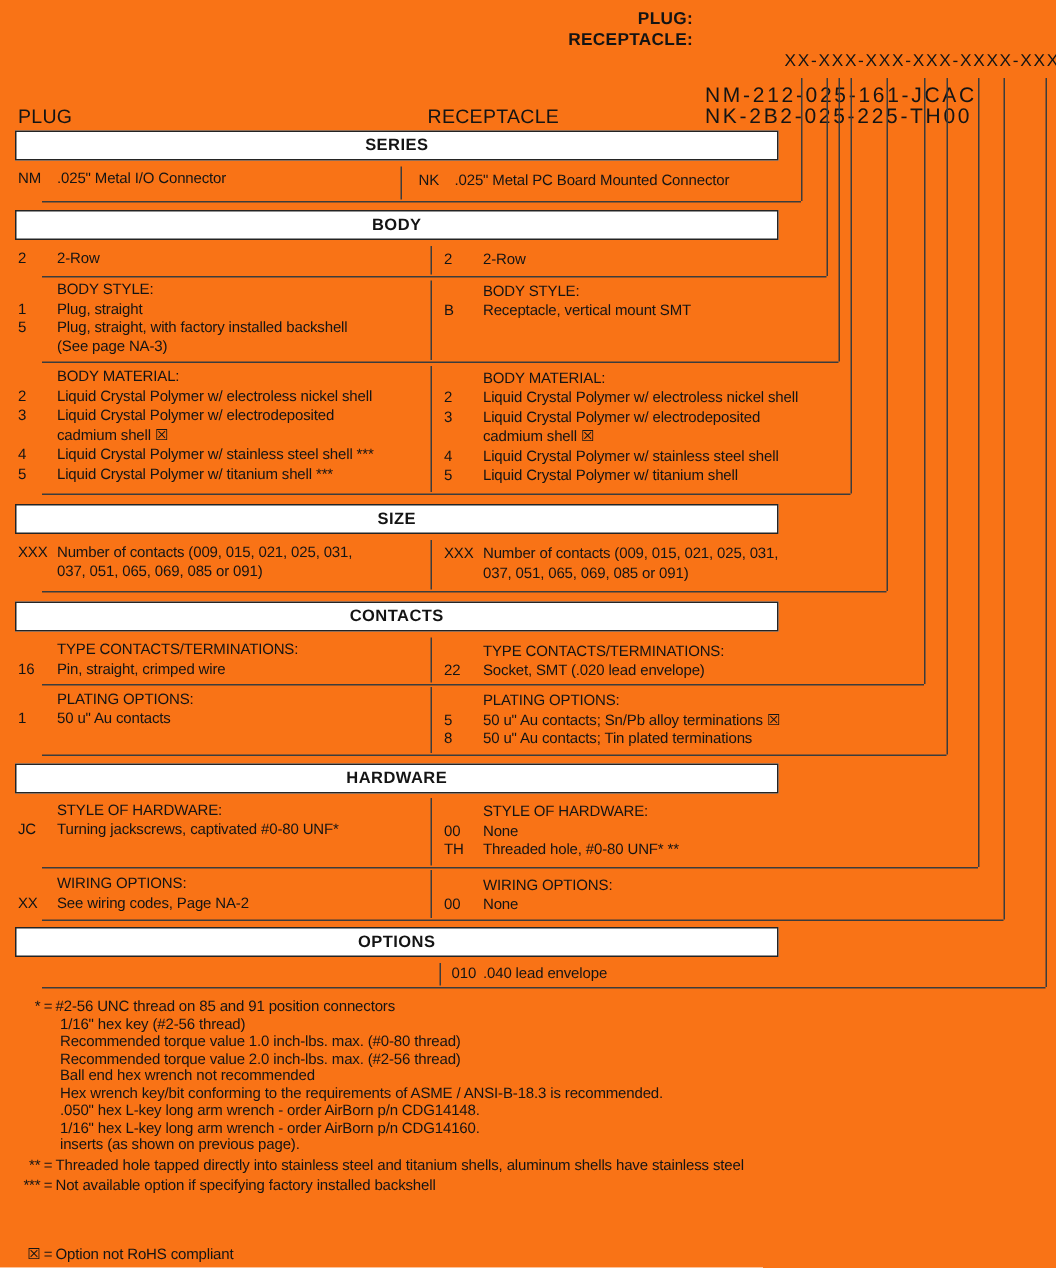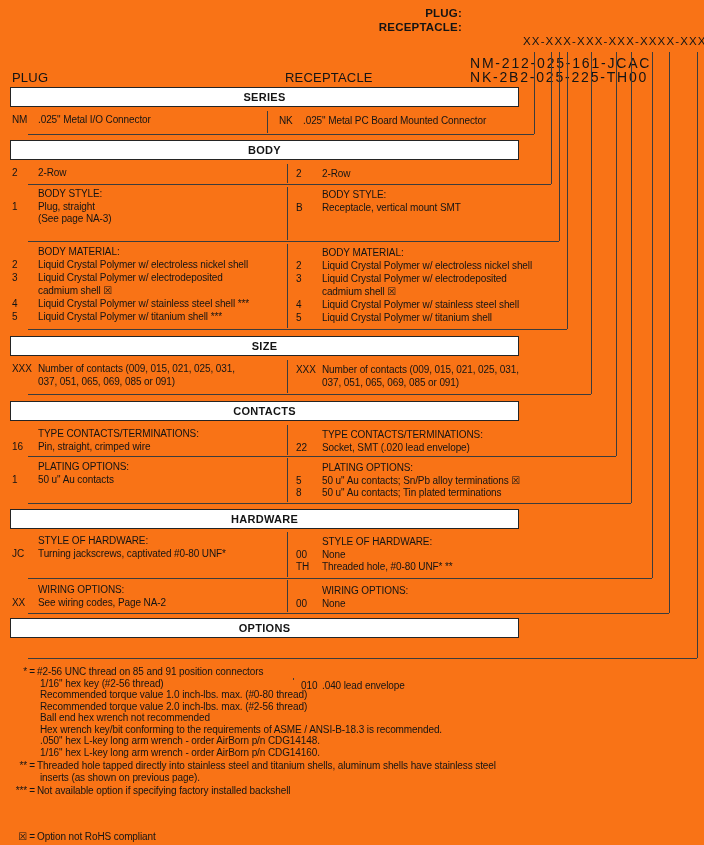--- a/index.html
+++ b/index.html
@@ -27,21 +27,21 @@
   .ln{white-space:nowrap;}
   .colL .ln{padding-left:12px;}
   .colL .c{display:inline-block;width:26px;}
   .colL .ln.sh{padding-left:38px;}
   .colR .ln{padding-left:8px;}
   .colR .c{display:inline-block;width:26px;}
   .colR .ln.sh{padding-left:34px;}
   .colR-series{left:267px;}
   .colR-series .ln{padding-left:11px;}
   .colR-series .c{width:24px;}
-  .colR-opt{left:293px;margin-top:36px;}
+  .colR-opt{left:293px;}
   .colR-opt .ln{padding-left:7px;}
   .colR-opt .c{width:21px;}
   .pt2 > .colL,.pt2 > .colR{padding-top:2px;}
   .pt4 > .colL,.pt4 > .colR{padding-top:4px;}
   .pt5 > .colL,.pt5 > .colR{padding-top:5px;}
   
   .fnotes{position:absolute;left:13px;top:666px;font-size:10px;line-height:11.5px;
           letter-spacing:-0.1px;white-space:nowrap;}
   .fm{display:inline-block;width:14px;text-align:right;}
   .feq{display:inline-block;width:10px;text-align:center;}
@@ -104,20 +104,21 @@
     </div>
     <div class="colR">
       <div class="ln"><span class="c">2</span><span>2-Row</span></div>
     </div>
   </div>
 
   <div class="band pt2" style="top:186px;height:55px">
     <div class="colL">
       <div class="ln sh">BODY STYLE:</div>
       <div class="ln"><span class="c">1</span><span>Plug, straight</span></div>
+      <div class="ln"><span class="c">5</span><span>Plug, straight, with factory installed backshell</span></div>
       <div class="ln"><span class="c"></span><span>(See page NA-3)</span></div>
     </div>
     <div class="colR">
       <div class="ln sh">BODY STYLE:</div>
       <div class="ln"><span class="c">B</span><span>Receptacle, vertical mount SMT</span></div>
     </div>
   </div>
 
   <div class="band lh13 pt2" style="top:243px;height:86px">
     <div class="colL">
@@ -207,19 +208,19 @@
 
   <div class="fnotes">
     <div class="ln"><span class="fm">*</span><span class="feq">=</span><span>#2-56 UNC thread on 85 and 91 position connectors</span></div>
     <div class="ln fcont">1/16" hex key (#2-56 thread)</div>
     <div class="ln fcont">Recommended torque value 1.0 inch-lbs. max. (#0-80 thread)</div>
     <div class="ln fcont">Recommended torque value 2.0 inch-lbs. max. (#2-56 thread)</div>
     <div class="ln fcont">Ball end hex wrench not recommended</div>
     <div class="ln fcont">Hex wrench key/bit conforming to the requirements of ASME / ANSI-B-18.3 is recommended.</div>
     <div class="ln fcont">.050" hex L-key long arm wrench - order AirBorn p/n CDG14148.</div>
     <div class="ln fcont">1/16" hex L-key long arm wrench - order AirBorn p/n CDG14160.</div>
+    <div class="ln fcont">inserts (as shown on previous page).</div>
     <div class="ln gap2"><span class="fm">**</span><span class="feq">=</span><span>Threaded hole tapped directly into stainless steel and titanium shells, aluminum shells have stainless steel</span></div>
-    <div class="ln fcont">inserts (as shown on previous page).</div>
     <div class="ln gap2"><span class="fm">***</span><span class="feq">=</span><span>Not available option if specifying factory installed backshell</span></div>
     <div class="ln gaprohs"><span class="fm">☒</span><span class="feq">=</span><span>Option not RoHS compliant</span></div>
   </div>
 
 </div>
 
 </body></html>

